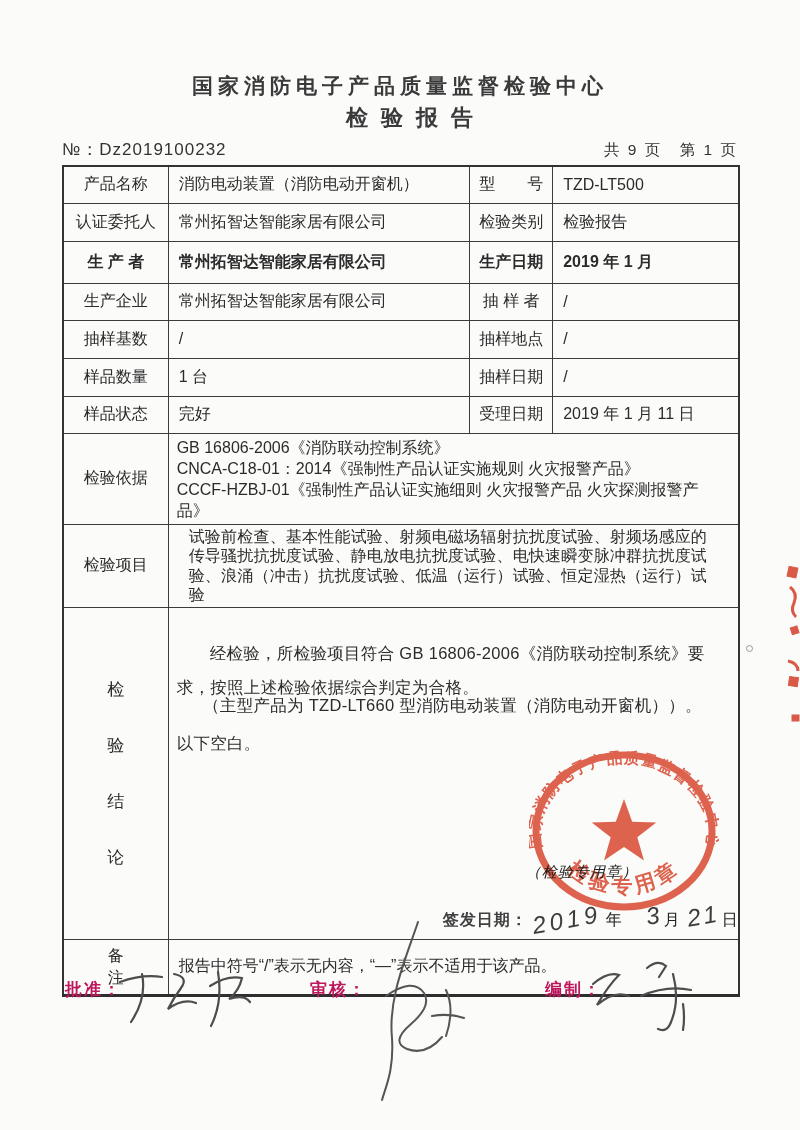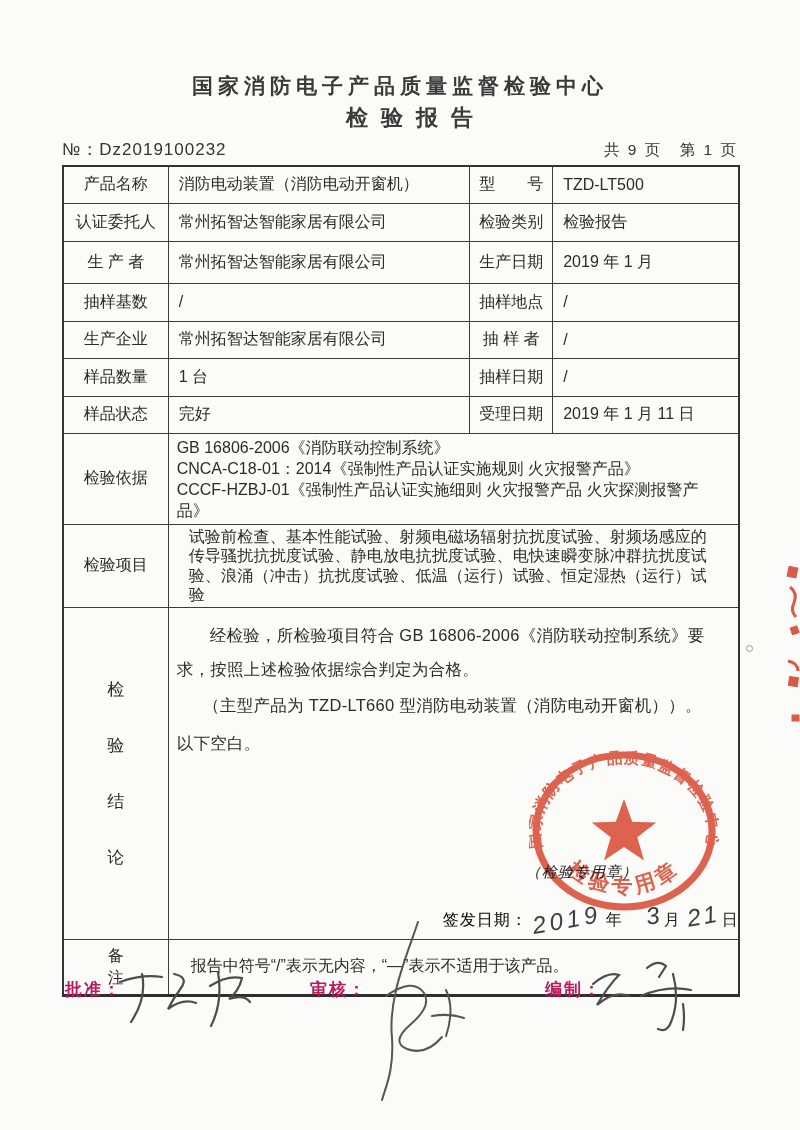--- a/index.html
+++ b/index.html
@@ -20,37 +20,37 @@
   td.val{text-align:left;padding:0 10px;margin-left:16px;}
   .c1{width:105px;} .c2{width:301px;} .c3{width:83px;} .c4{width:186px;}
 
   td.basis-cell{padding:3px 8px;font-size:15px;line-height:21px;}
   td.items-cell{padding:2px 20px;font-size:15.5px;line-height:19.5px;letter-spacing:0.2px;}
 
   td.conclusion-cell{position:relative;padding:0;}
   .concl-label{display:flex;flex-direction:column;align-items:center;justify-content:center;gap:33px;height:100%;font-size:17px;}
   .remark-label{display:flex;flex-direction:column;align-items:center;justify-content:center;gap:2px;height:100%;font-size:16px;line-height:20px;}
   .concl-p{position:absolute;left:0;width:560px;margin:0;font-size:16.5px;line-height:34px;letter-spacing:0.3px;}
-  .p1{top:10px;left:8px;text-indent:2em;}
+  .p1{top:28px;left:8px;text-indent:2em;}
   .p2{top:80px;left:8px;text-indent:1.6em;}
   .p3{top:118px;left:8px;}
 
   .stamp{position:absolute;left:360px;top:141px;width:190px;height:166px;opacity:0.88;}
   .stamp-note{position:absolute;left:357px;top:255px;font-size:15px;color:#1e1e1e;letter-spacing:1px;z-index:5;font-style:italic;}
 
   .issue-line{position:absolute;left:0;top:290px;width:570px;height:44px;}
-  .issue-label{position:absolute;left:274px;top:12px;font-size:16px;font-weight:normal;letter-spacing:1px;color:#000000;}
+  .issue-label{position:absolute;left:274px;top:12px;font-size:16px;font-weight:bold;letter-spacing:1px;color:#404040;}
   .hw{position:absolute;font-size:24px;color:#3d3d3d;transform:rotate(-10deg);font-style:italic;}
   .hw-year{left:363px;top:8px;letter-spacing:4px;}
   .hw-month{left:477px;top:4px;}
   .hw-day{left:518px;top:4px;letter-spacing:3px;}
   .dchar{position:absolute;top:12px;font-size:16px;color:#222;}
   .dc-y{left:437px;} .dc-m{left:495px;} .dc-d{left:553px;}
 
-  td.remark-cell{padding:0 22px;font-size:16px;}
+  td.remark-cell{padding:0 10px;font-size:16px;}
 
   .footer{position:absolute;left:0;top:966px;width:800px;height:160px;}
   .sig-label{position:absolute;font-size:17px;font-weight:bold;color:#be185d;letter-spacing:2px;}
   .lab-approve{left:65px;top:12px;}
   .lab-review{left:310px;top:12px;}
   .lab-compile{left:545px;top:12px;}
   .sig{position:absolute;}
   .sig-approve{left:112px;top:-6px;}
   .sig-review{left:348px;top:-48px;}
   .sig-compile{left:583px;top:-14px;}
@@ -84,36 +84,36 @@
       <td class="val">消防电动装置（消防电动开窗机）</td>
       <td class="lab">型　　号</td>
       <td class="val">TZD-LT500</td>
     </tr>
     <tr style="height:38px;">
       <td class="lab">认证委托人</td>
       <td class="val">常州拓智达智能家居有限公司</td>
       <td class="lab">检验类别</td>
       <td class="val">检验报告</td>
     </tr>
-    <tr style="height:42px;">
+    <tr style="height:42px;font-weight:bold;">
       <td class="lab">生 产 者</td>
       <td class="val">常州拓智达智能家居有限公司</td>
       <td class="lab">生产日期</td>
       <td class="val">2019 年 1 月</td>
     </tr>
-    <tr style="height:38px;">
-      <td class="lab">抽样基数</td>
-      <td class="val">/</td>
-      <td class="lab">抽样地点</td>
-      <td class="val">/</td>
-    </tr>
     <tr style="height:37px;">
       <td class="lab">生产企业</td>
       <td class="val">常州拓智达智能家居有限公司</td>
       <td class="lab">抽 样 者</td>
+      <td class="val">/</td>
+    </tr>
+    <tr style="height:38px;">
+      <td class="lab">抽样基数</td>
+      <td class="val">/</td>
+      <td class="lab">抽样地点</td>
       <td class="val">/</td>
     </tr>
     <tr style="height:38px;">
       <td class="lab">样品数量</td>
       <td class="val">1 台</td>
       <td class="lab">抽样日期</td>
       <td class="val">/</td>
     </tr>
     <tr style="height:37px;">
       <td class="lab">样品状态</td>

